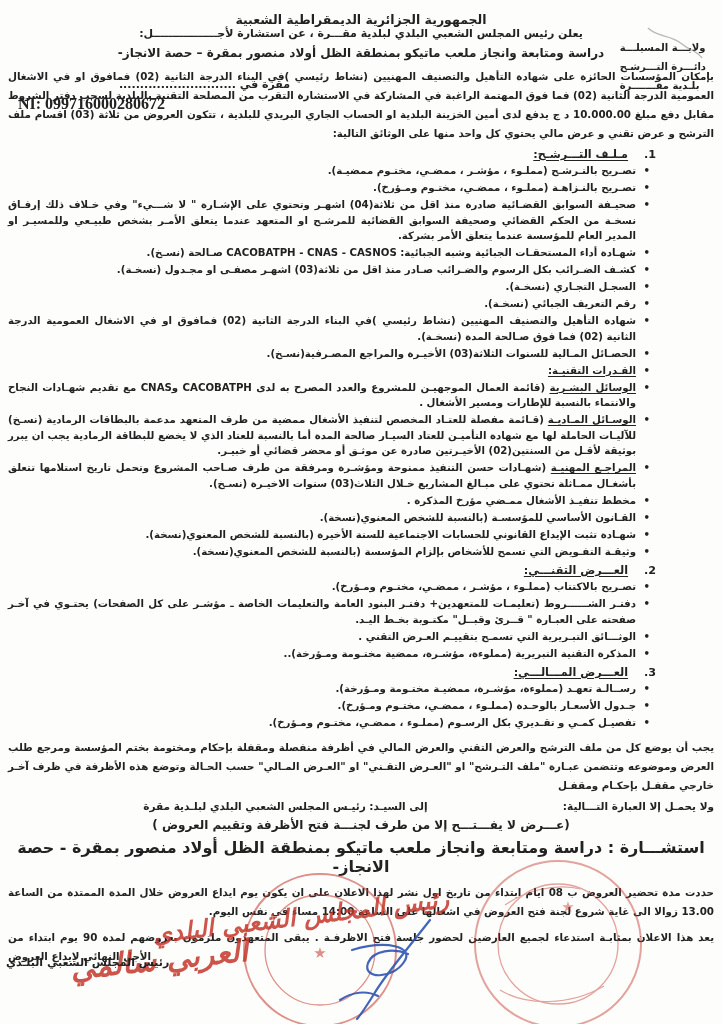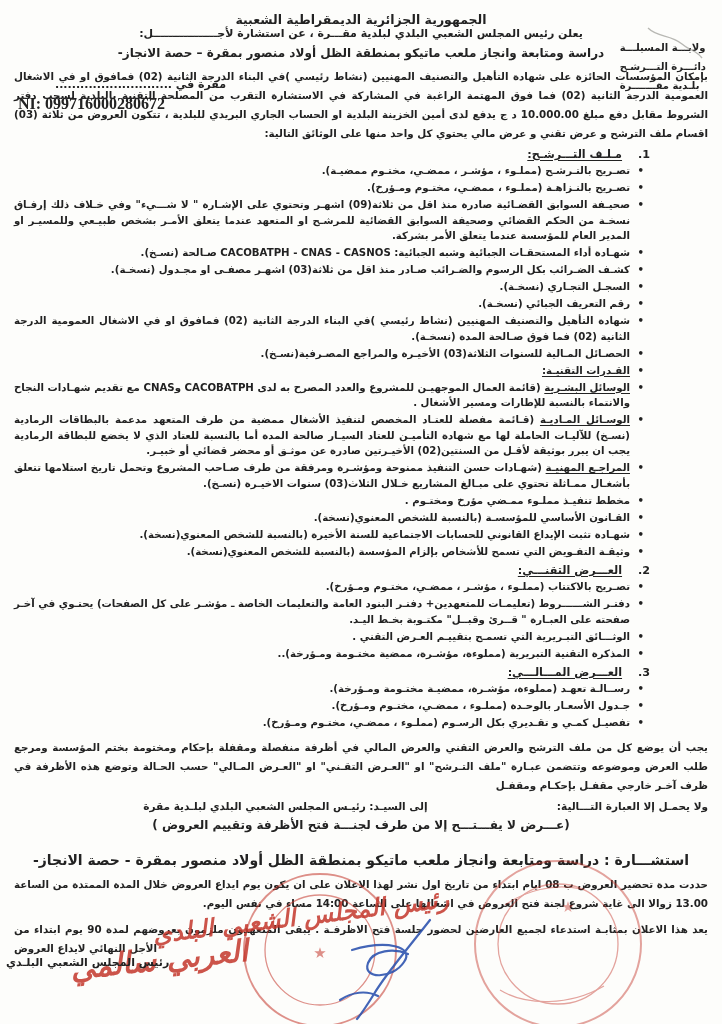--- a/index.html
+++ b/index.html
@@ -1,40 +1,40 @@
 <!DOCTYPE html>
 <html lang="ar" dir="rtl"><head>
 <meta charset="utf-8">
 <style>
   *{margin:0;padding:0;box-sizing:border-box}
   html,body{width:722px;height:1024px;overflow:hidden}
   body{background:#e9e8e4;font-family:"DejaVu Sans",sans-serif}
   .page{position:relative;width:722px;height:1024px;background:#fdfdfb;color:#222;
-        direction:rtl;font-weight:700;padding:12px 14px;overflow:hidden}
+        direction:rtl;font-weight:700;padding:12px 8px;overflow:hidden}
   .republic{text-align:center;font-size:12.5px;letter-spacing:.2px}
   .admin{position:absolute;top:38px;right:16px;text-align:left;font-size:10px;line-height:19px}
-  .place-date{position:absolute;top:78px;left:55px;width:235px;font-size:11px;text-align:left;direction:rtl}
+  .place-date{position:absolute;top:78px;left:55px;width:235px;font-size:11px;text-align:right;direction:rtl}
   .ni{position:absolute;top:95px;left:18px;font-size:16px;direction:ltr;
       font-family:"Liberation Serif","DejaVu Serif",serif;font-weight:700}
   .ann-title{margin-top:72px;text-align:center;font-size:12.5px;text-decoration:underline;text-underline-offset:3px}
   .ann-title .num{direction:ltr;unicode-bidi:embed}
   .announce{text-align:center;font-size:11px}
   .project{margin-top:6px;text-align:center;font-size:12px}
   .para{margin-top:7px;font-size:10.3px;line-height:19px;text-align:justify}
   .sec-head{margin:5px 58px 2px 0;font-size:11.2px}
   .sec-head .sec-num{margin-left:12px}
   .u{text-decoration:underline;text-underline-offset:2px}
   .list{margin-top:2px}
   .li{display:flex;gap:6px;margin:0 64px 1.5px 0;font-size:10.2px;line-height:15.5px;text-align:justify}
   .li .b{flex:none;width:8px}
   .li .t{flex:1}
   .closing-row{display:flex;font-size:10.5px;margin-top:2px;line-height:18px}
   .closing-row .addr{margin:0 auto}
   .note{margin-top:3px;text-align:center;font-size:12px}
-  .consult{margin-top:20px;text-align:center;font-size:14px}
+  .consult{margin-top:6px;text-align:center;font-size:16px}
   .validity{text-align-last:left}
   
   .sig-black{position:absolute;left:6px;top:956px;font-size:11px;z-index:5}
   .stamp-line1{position:absolute;left:152px;top:903px;font-size:24px;color:#c4372c;opacity:.85;
                transform:rotate(-7deg);white-space:nowrap;z-index:4;font-style:italic}
   .stamp-name{position:absolute;left:70px;top:942px;font-size:30px;color:#c4372c;opacity:.85;
               transform:rotate(-6deg);white-space:nowrap;z-index:4;font-style:italic}
   .overlay-svg{position:absolute;inset:0;width:722px;height:1024px;pointer-events:none;z-index:3}
 </style>
 </head>
@@ -68,21 +68,21 @@
     <div class="li">
         <span class="b">•</span>
         <div class="t">تصـريح بالتـرشـح (مملـوء ، مؤشـر ، ممضـي، مختـوم ممضيـة).</div>
       </div>
     <div class="li">
         <span class="b">•</span>
         <div class="t">تصـريح بالنـزاهـة (مملـوء ، ممضـي، مختـوم ومـؤرخ).</div>
       </div>
     <div class="li">
         <span class="b">•</span>
-        <div class="t">صحيـفة السوابق القضـائية صادرة منذ اقل من ثلاثة(09) اشهـر وتحتوي على الإشـارة " لا شـــيء" وفي خـلاف ذلك إرفـاق نسخـة من الحكم القضائي وصحيفة السوابق القضائية للمرشـح او المتعهد عندما يتعلق الأمـر بشخص طبيـعي وللمسيـر او المدير العام للمؤسسة عندما يتعلق الأمر بشركة.</div>
+        <div class="t">صحيـفة السوابق القضـائية صادرة منذ اقل من ثلاثة(04) اشهـر وتحتوي على الإشـارة " لا شـــيء" وفي خـلاف ذلك إرفـاق نسخـة من الحكم القضائي وصحيفة السوابق القضائية للمرشـح او المتعهد عندما يتعلق الأمـر بشخص طبيـعي وللمسيـر او المدير العام للمؤسسة عندما يتعلق الأمر بشركة.</div>
       </div>
     <div class="li">
         <span class="b">•</span>
         <div class="t">شهـادة أداء المستحقـات الجبائية وشبه الجبائية: CACOBATPH - CNAS - CASNOS صـالحة (نسـخ).</div>
       </div>
     <div class="li">
         <span class="b">•</span>
         <div class="t">كشـف الضـرائب بكل الرسوم والضـرائب صـادر منذ اقل من ثلاثة(03) اشهـر مصفـى او مجـدول (نسخـة).</div>
       </div>
     <div class="li">
@@ -114,21 +114,21 @@
     <div class="li">
         <span class="b">•</span>
         <div class="t"><span class="u">الوسـائل المـاديـة</span><span> (قـائمة مفصلة للعتـاد المخصص لتنفيذ الأشغال ممضية من طرف المتعهد مدعمة بالبطاقات الرمادية (نسـخ) للآليـات الحاملة لها مع شهادة التأميـن للعتاد السيـار صالحة المدة أما بالنسبة للعتاد الذي لا يخضع للبطاقة الرمادية يجب ان يبرر بوثيقة لأقـل من السنتين(02) الأخيـرتين صادرة عن موثـق أو محضر قضائي أو خبيـر.</span></div>
       </div>
     <div class="li">
         <span class="b">•</span>
         <div class="t"><span class="u">المراجـع المهنيـة</span><span> (شهـادات حسن التنفيذ ممنوحة ومؤشـرة ومرفقة من طرف صـاحب المشروع وتحمل تاريخ استلامها تتعلق بأشغـال ممـاثلة تحتوي على مبـالغ المشاريع خـلال الثلاث(03) سنوات الاخيـرة (نسـخ).</span></div>
       </div>
     <div class="li">
         <span class="b">•</span>
-        <div class="t"><span>مخطط  تنفيـذ مملـوء ممـضي مؤرخ ومختـوم .</span></div>
+        <div class="t"><span>مخطط  تنفيـذ الأشغال ممـضي مؤرخ المذكرة .</span></div>
       </div>
     <div class="li">
         <span class="b">•</span>
         <div class="t"><span>القـانون الأساسي للمؤسسـة (بالنسبة للشخص المعنوي(نسخة).</span></div>
       </div>
     <div class="li">
         <span class="b">•</span>
         <div class="t"><span>شهـادة تثبت الإيداع القانوني للحسابات الاجتماعية للسنة الأخيرة (بالنسبة للشخص المعنوي(نسخة).</span></div>
       </div>
     <div class="li">

